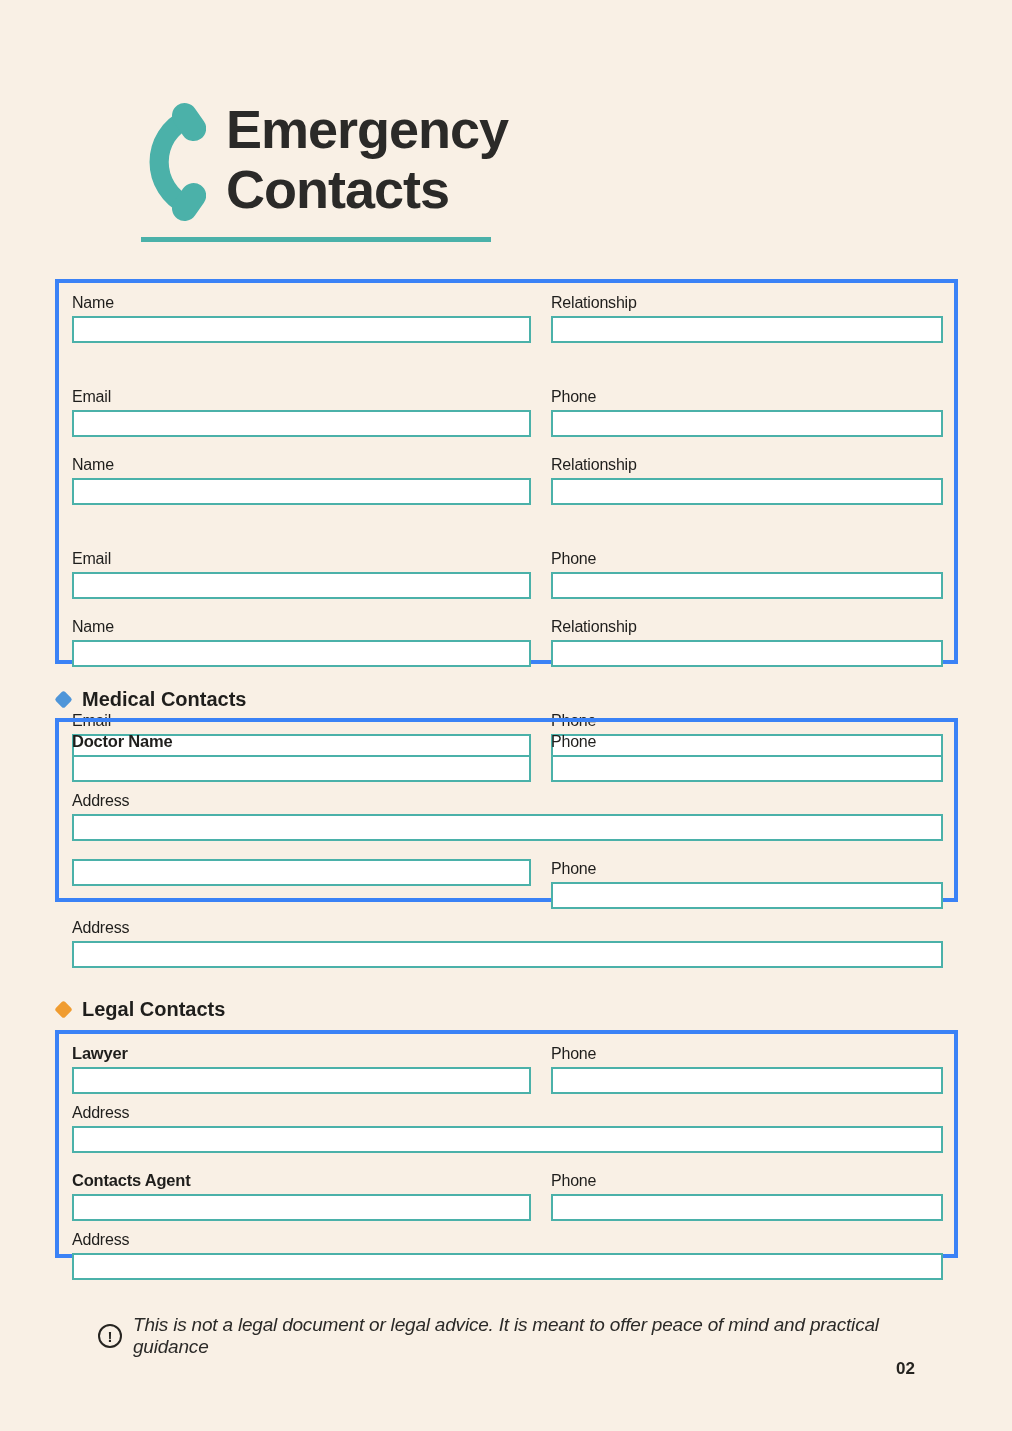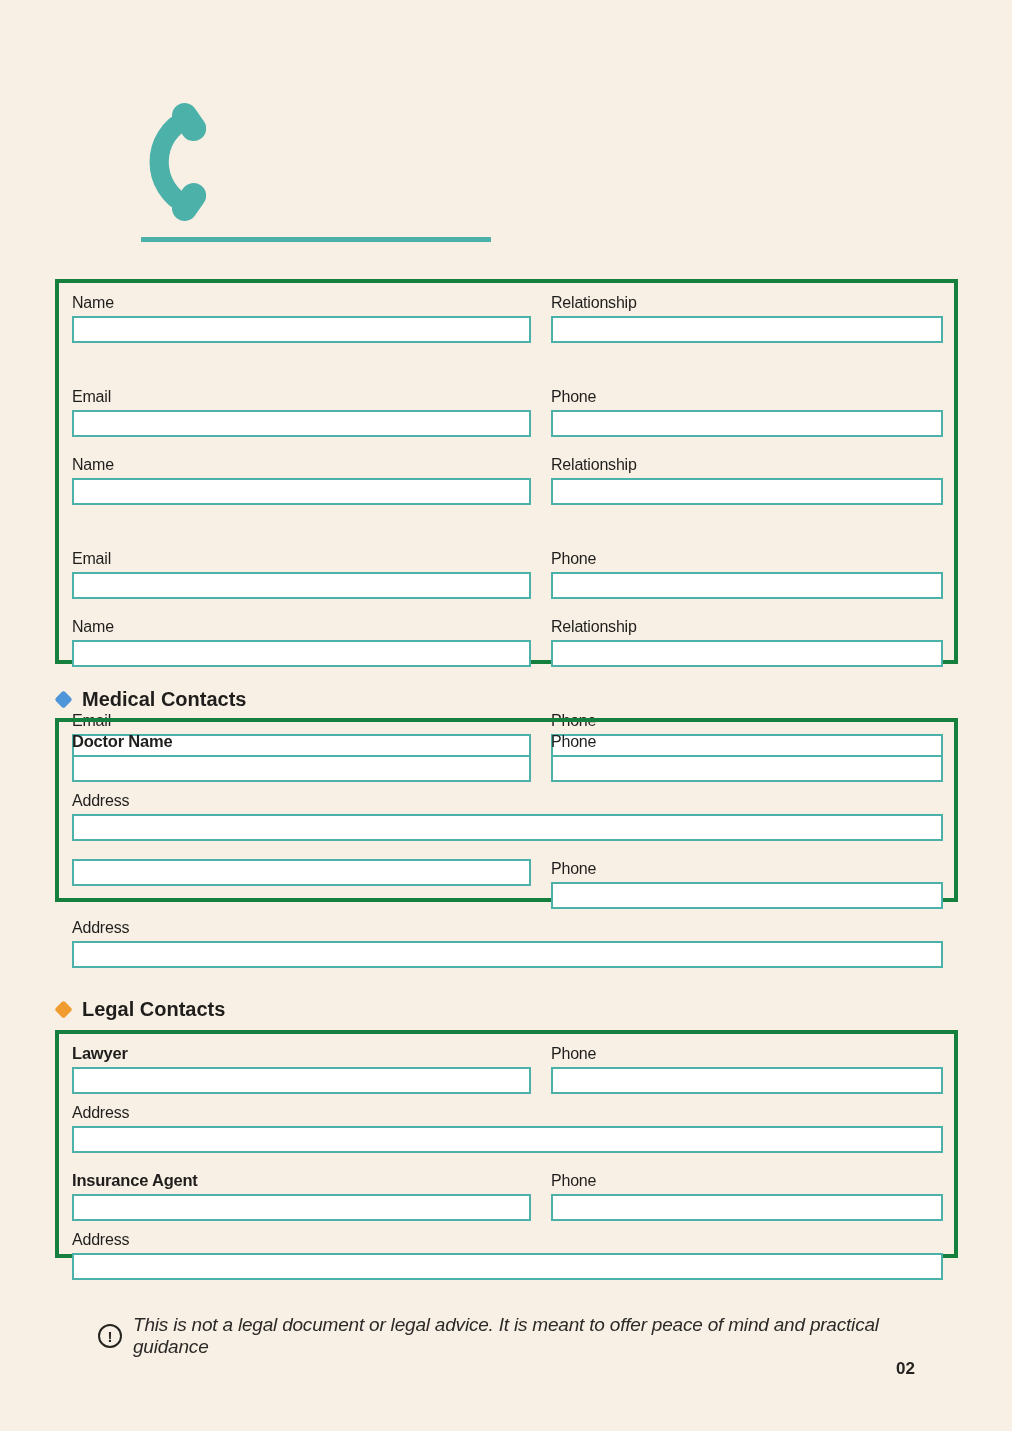--- a/index.html
+++ b/index.html
@@ -24,21 +24,21 @@
   }
   .page-title span { display:block; }
   .title-underline {
     position:absolute; left:141px; top:237px;
     width:350px; height:5px; background:#4BB1A9;
   }
 
   
   .form-box {
     position:absolute; left:55px; width:903px;
-    border:4px solid #15803d;
+    border:4px solid #3b82f6;
     padding:10px 11px 0 13px;
   }
   .box-emergency { top:279px; height:385px; }
   .box-medical   { top:718px; height:184px; }
   .box-legal     { top:1030px; height:228px; }
 
   .row {
     display:grid;
     grid-template-columns:459px 392px;
     column-gap:20px;
@@ -108,20 +108,24 @@
 
 <div class="page">
 
   <div class="phone-wrap">
     <svg viewBox="0 0 64 100" xmlns="http://www.w3.org/2000/svg" aria-hidden="true">
       <path d="M48 14 A 40 40 0 0 0 48 86" fill="none" stroke="#4BB1A9" stroke-width="16" stroke-linecap="round"></path>
       <rect x="40" y="0" width="21" height="34" rx="10.5" fill="#4BB1A9" transform="rotate(-35 50 17)"></rect>
       <rect x="40" y="66" width="21" height="34" rx="10.5" fill="#4BB1A9" transform="rotate(35 50 83)"></rect>
     </svg>
   </div>
+  <h1 class="page-title">
+    <span>Emergency</span>
+    <span>Contacts</span>
+  </h1>
   <div class="title-underline"></div>
 
   <section class="form-box box-emergency">
 
     <div class="contact-block">
       <div class="row">
         <div class="field">
           <div class="field-label">Name</div>
           <input class="text-input" type="text" value="" style="">
         </div>
@@ -258,21 +262,21 @@
         <div class="field full">
           <div class="field-label">Address</div>
           <input class="text-input" type="text" value="" style="">
         </div>
       </div>
     </div>
 
     <div class="sec">
       <div class="row">
         <div class="field">
-          <div class="field-label bold">Insurance Agent</div>
+          <div class="field-label bold">Contacts Agent</div>
           <input class="text-input" type="text" value="" style="">
         </div>
         <div class="field">
           <div class="field-label">Phone</div>
           <input class="text-input" type="text" value="" style="">
         </div>
       </div>
       <div class="row">
         <div class="field full">
           <div class="field-label">Address</div>

